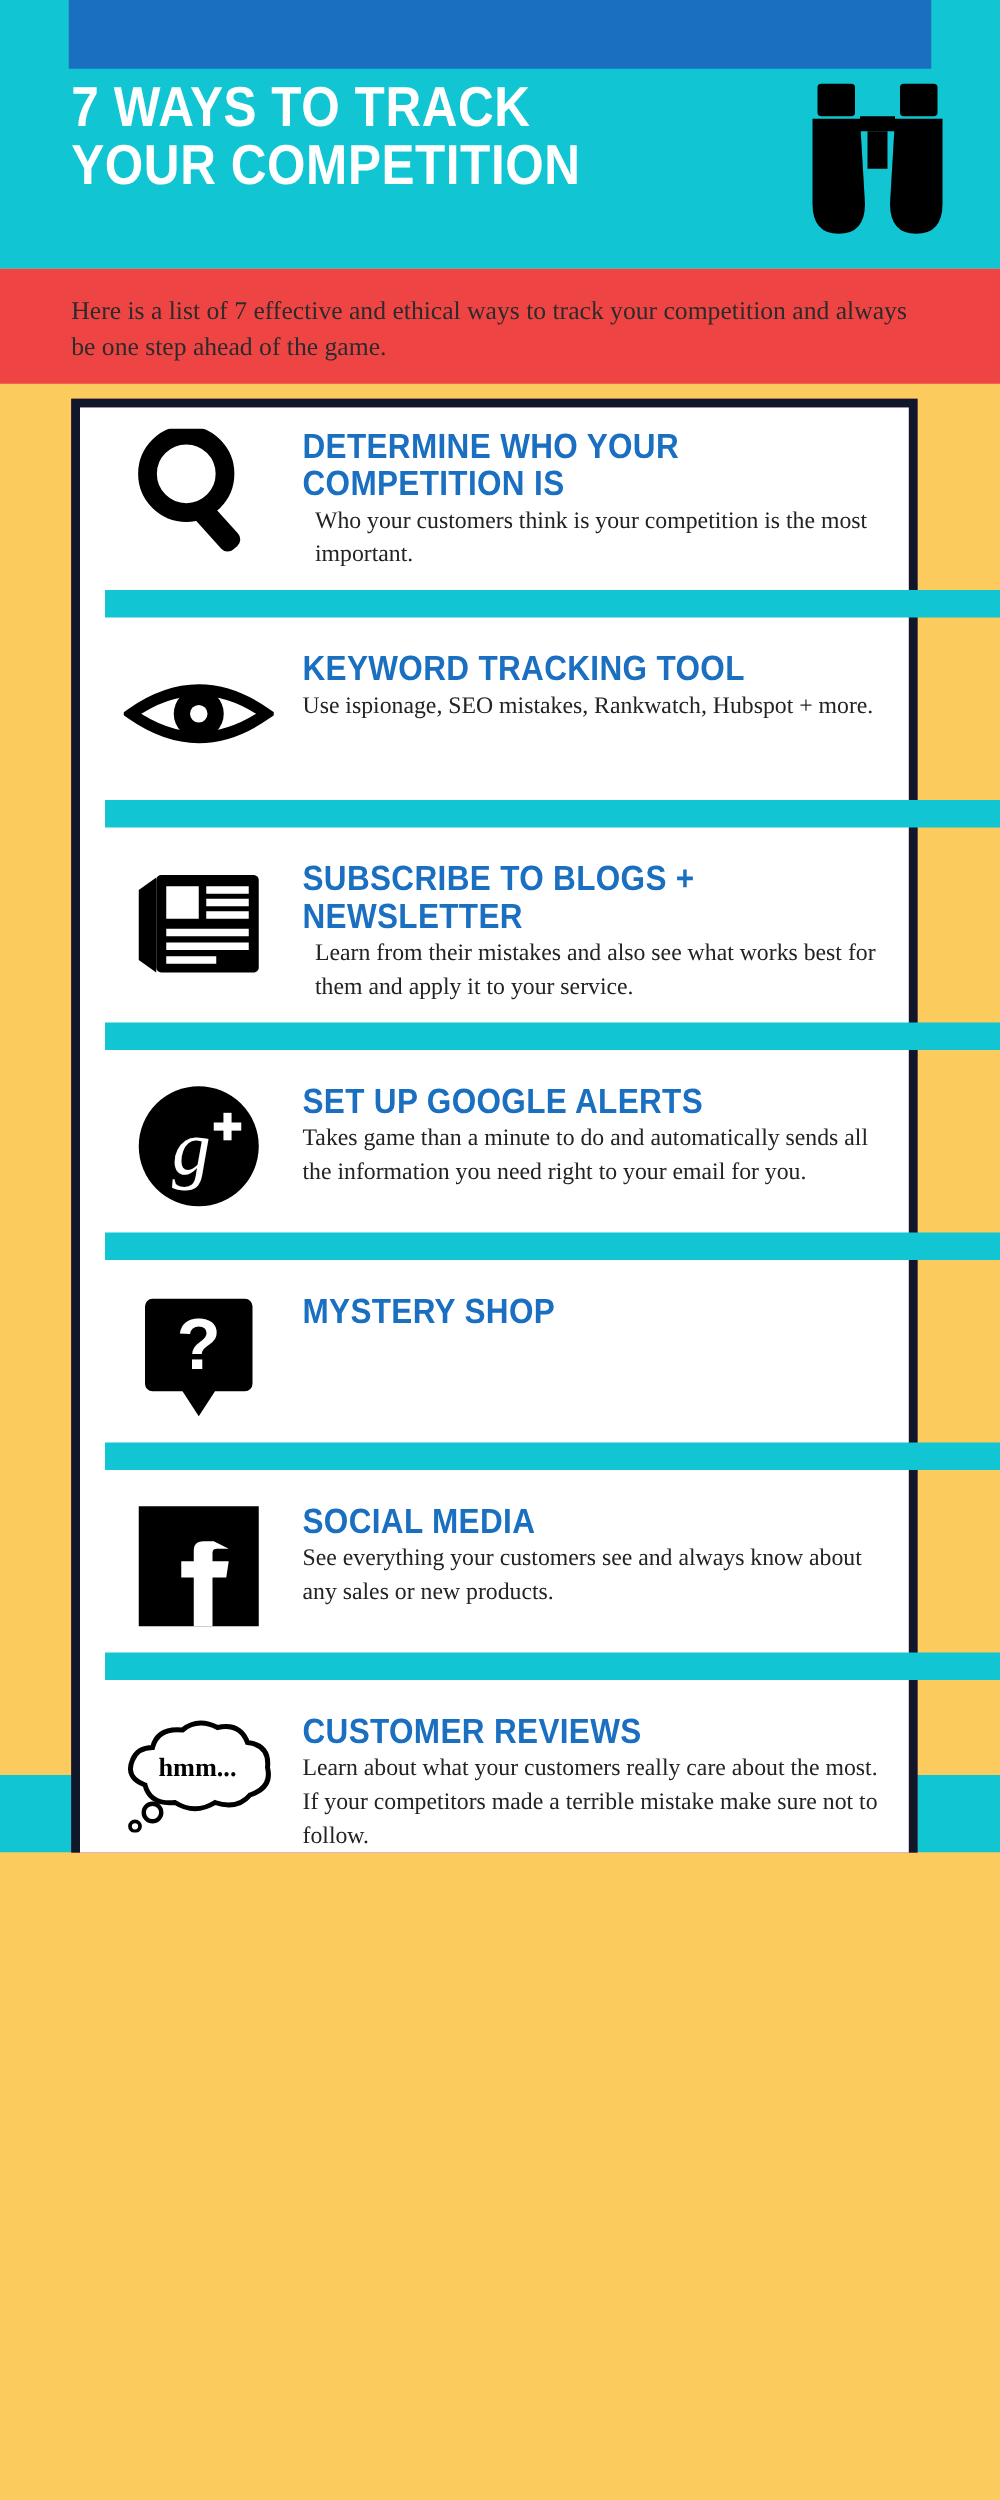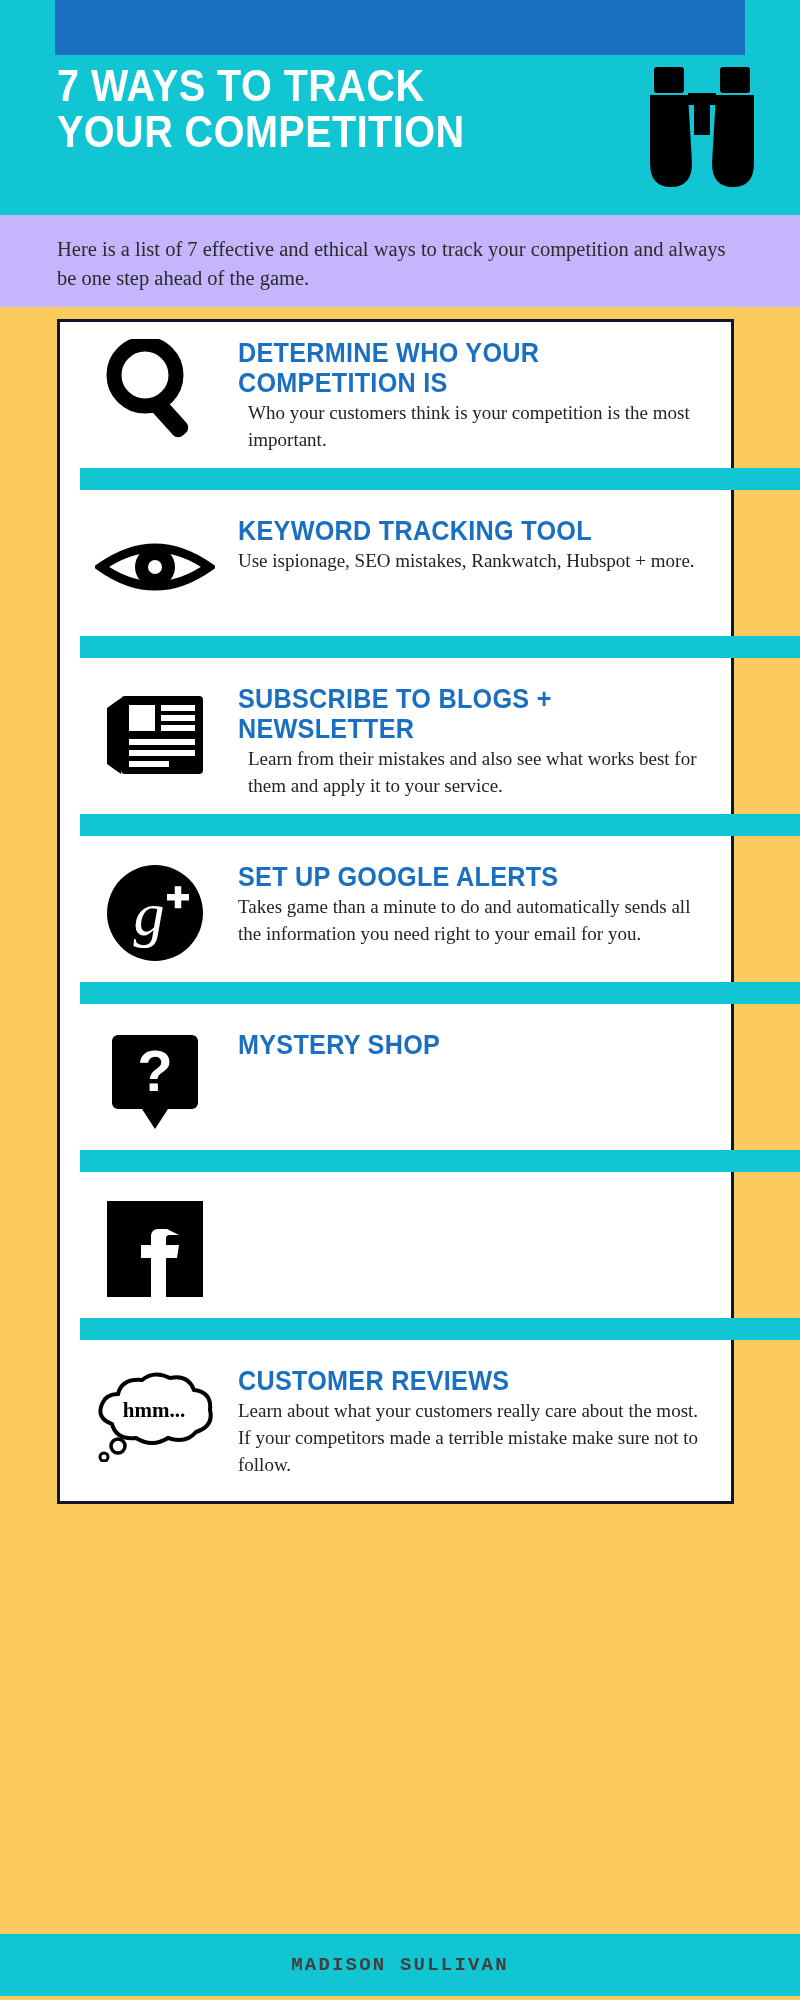--- a/index.html
+++ b/index.html
@@ -11,21 +11,21 @@
     height: 2000px;
     background: #FBCB5E;
     font-family: "Liberation Sans", sans-serif;
     overflow: hidden;
     position: relative;
   }
 
   .page {
     position: relative;
     width: 800px;
-    height: 1996px;
+    height: 1482px;
     background: #FBCB5E;
     overflow: hidden;
   }
 
   
   .header {
     position: relative;
     width: 800px;
     height: 215px;
     background: #11C6D2;
@@ -70,36 +70,36 @@
     width: 140px;
     height: 130px;
   }
 
   
   .intro {
     position: relative;
     width: 800px;
     padding: 20px 55px 14px 57px;
     box-sizing: border-box;
-    background: #c4b5fd;
+    background: #ef4444;
   }
   .intro p {
     margin: 0;
     font-family: "Liberation Serif", serif;
     font-size: 20.5px;
     line-height: 1.42;
     color: #2B2B2B;
   }
 
   
   .card-outer {
     position: relative;
     margin: 12px 0 0 57px;
     width: 677px;
-    border: 3px solid #0f172a;
+    border: 7px solid #0f172a;
     background: #be185d;
     box-sizing: border-box;
     z-index: 2;
   }
   .card-inner {
     background: #FFFFFF;
     padding: 0 0 18px 0;
     position: relative;
   }
 
@@ -299,20 +299,24 @@
 
       <div class="divider"></div>
 
       <div class="entry">
         <div class="entry-icon">
           <svg width="100" height="100" viewBox="0 0 100 100" xmlns="http://www.w3.org/2000/svg">
             <rect x="2" y="2" width="96" height="96" fill="#000"></rect>
             <path d="M62 30 h-8 c-6 0 -8 3 -8 8 v8 h-10 v13 h10 v39 h15 v-39 h11 l2 -13 h-13 v-6 c0 -3 1 -4 4 -4 h9 z" fill="#FFF"></path>
           </svg>
         </div>
+        <div class="entry-body">
+          <h3 class="entry-title">SOCIAL MEDIA</h3>
+          <p class="entry-desc">See everything your customers see and always know about any sales or new products.</p>
+        </div>
       </div>
 
       <div class="divider"></div>
 
       <div class="entry">
         <div class="entry-icon">
           <svg width="134" height="90" viewBox="0 0 134 90" xmlns="http://www.w3.org/2000/svg">
             <path d="M30 22 Q34 6 54 8 Q66 -2 82 6 Q100 2 106 18 Q124 20 122 38 Q126 54 108 60 Q98 72 80 66 Q64 76 48 66 Q28 68 24 52 Q8 46 14 32 Q18 22 30 22 Z" fill="#FFF" stroke="#000" stroke-width="4"></path>
             <circle cx="30" cy="74" r="7" fill="#FFF" stroke="#000" stroke-width="3.5"></circle>
             <circle cx="16" cy="85" r="4" fill="#FFF" stroke="#000" stroke-width="3"></circle>

